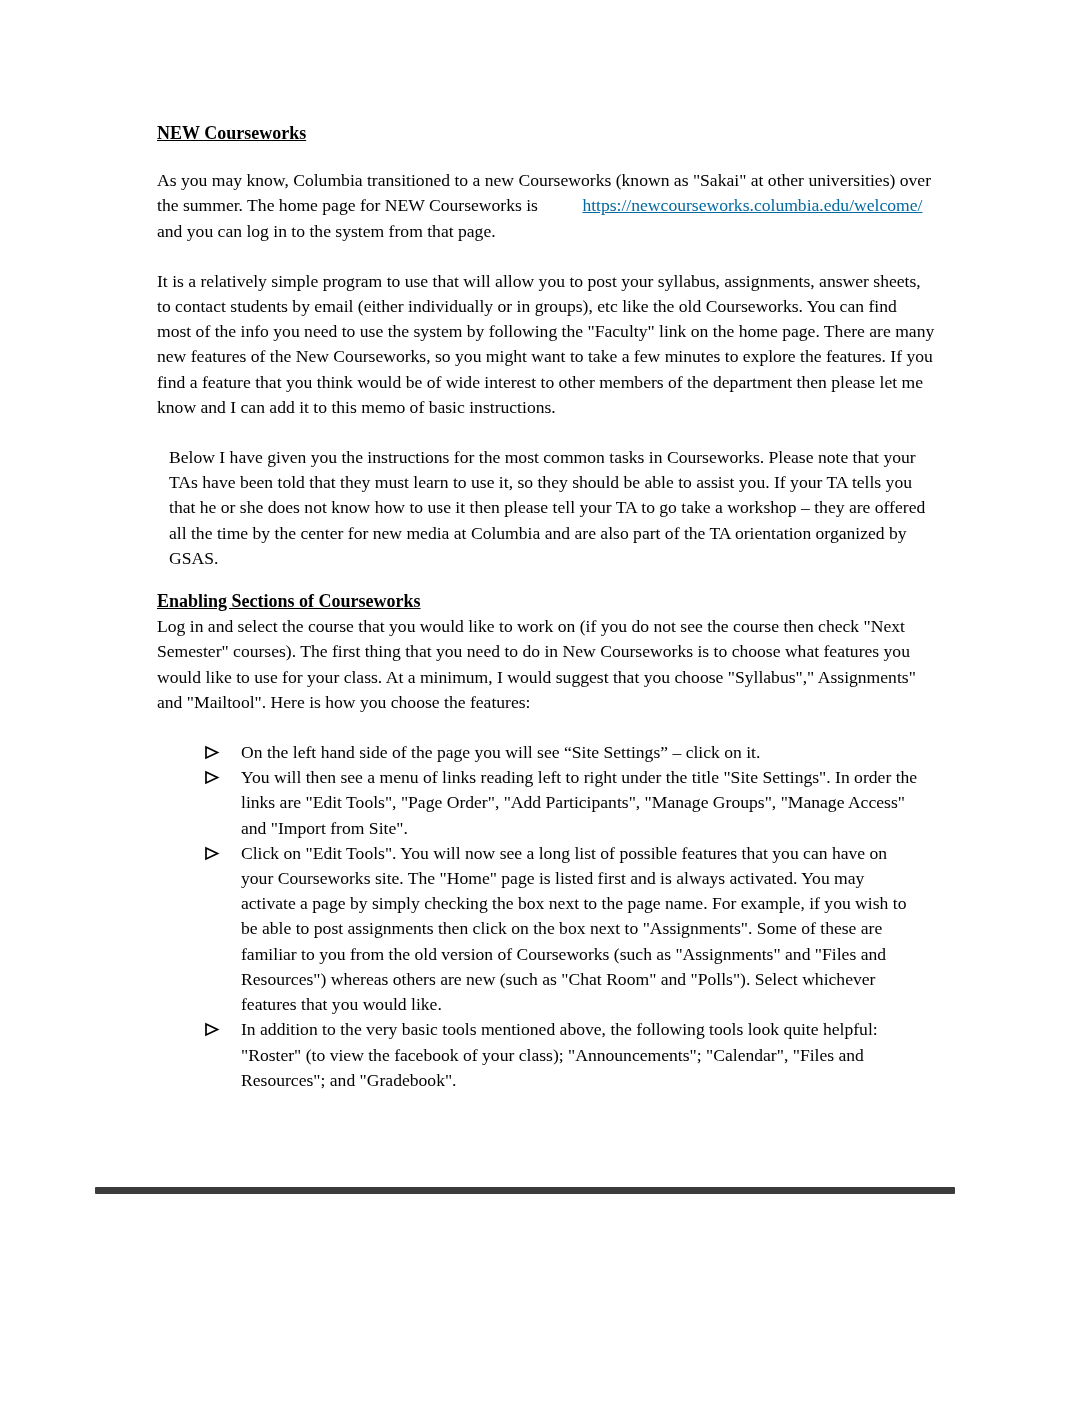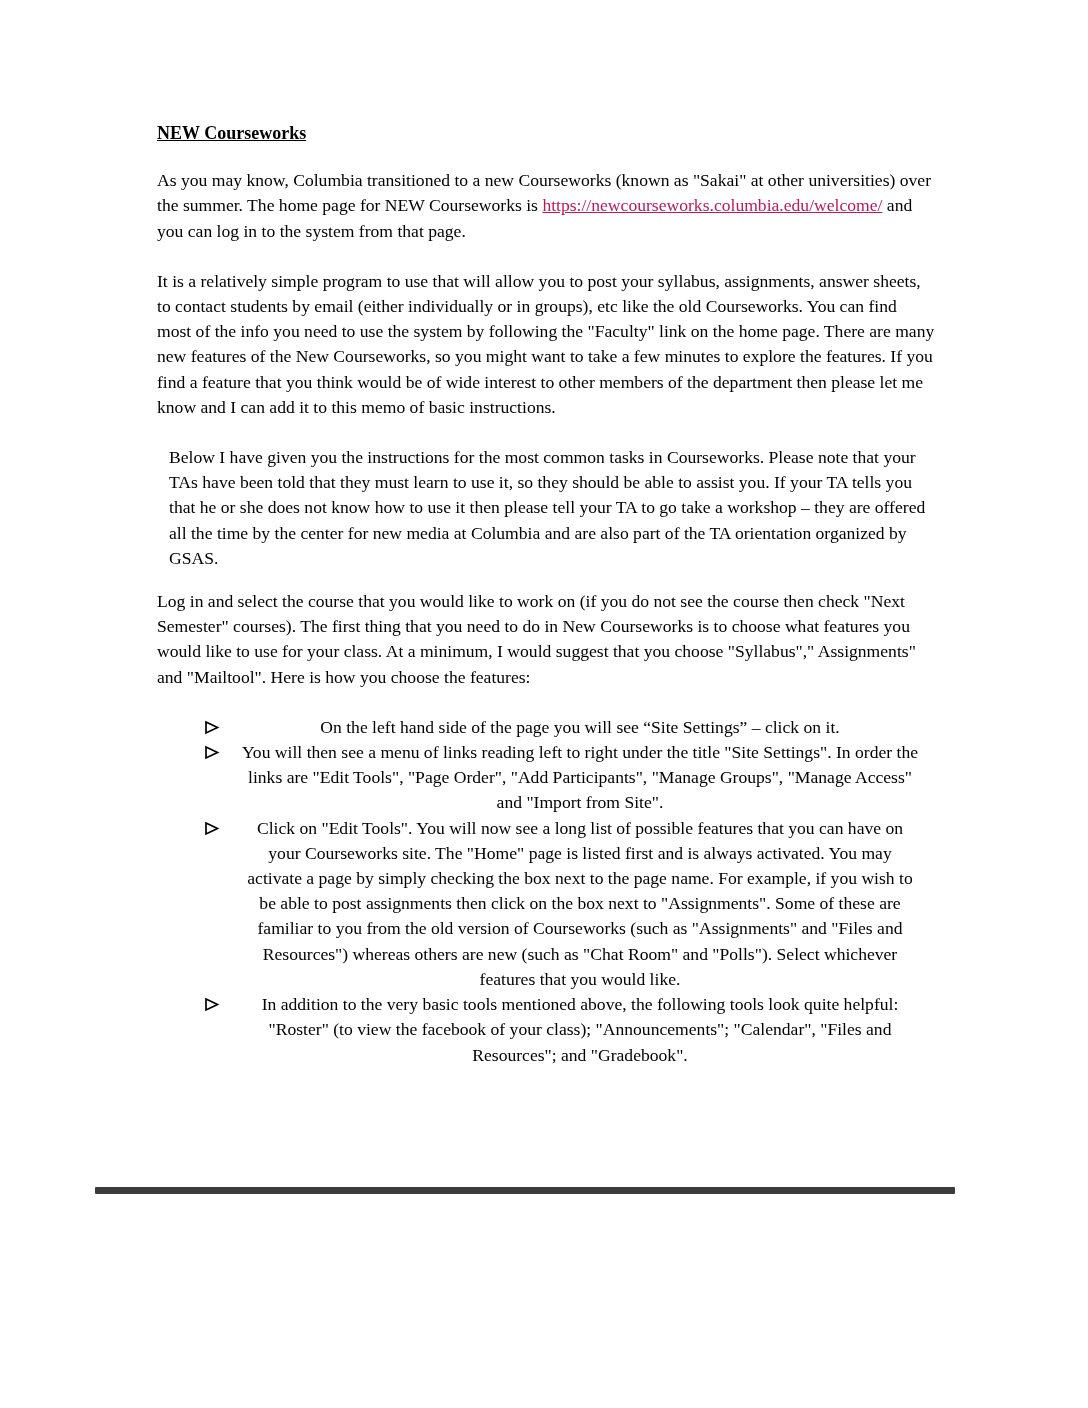--- a/index.html
+++ b/index.html
@@ -24,29 +24,29 @@
   .doc-heading {
     font-weight: bold;
     text-decoration: underline;
     font-size: 18px;
     margin: 0 0 22px 0;
   }
   .doc-heading.tight { margin: 0; }
   p.doc-para { margin: 0 0 25px 0; }
   p.doc-para.pre-heading { margin: 0 0 18px 12px; }
   a.doc-link {
-    color: #be185d;
+    color: #0369a1;
     text-decoration: underline;
     cursor: pointer;
+    margin-left: 40px;
   }
   ul.doc-bullets {
     list-style: none;
     margin: 16px;
     padding: 0;
-    text-align: center;
   }
   ul.doc-bullets li {
     position: relative;
     padding-left: 68px;
     margin: 0;
   }
   .bullet-marker {
     position: absolute;
     left: 31px;
     top: 5px;
@@ -71,20 +71,21 @@
   <div class="content">
 
     <div class="doc-heading">NEW Courseworks</div>
 
     <p class="doc-para"><span>As you may know, Columbia transitioned to a new Courseworks (known as "Sakai" at other universities) over the summer. The home page for NEW Courseworks is </span><a class="doc-link">https://newcourseworks.columbia.edu/welcome/</a><span> and you can log in to the system from that page.</span></p>
 
     <p class="doc-para">It is a relatively simple program to use that will allow you to post your syllabus, assignments, answer sheets, to contact students by email (either individually or in groups), etc like the old Courseworks. You can find most of the info you need to use the system by following the "Faculty" link on the home page. There are many new features of the New Courseworks, so you might want to take a few minutes to explore the features. If you find a feature that you think would be of wide interest to other members of the department then please let me know and I can add it to this memo of basic instructions.</p>
 
     <p class="doc-para pre-heading">Below I have given you the instructions for the most common tasks in Courseworks. Please note that your TAs have been told that they must learn to use it, so they should be able to assist you. If your TA tells you that he or she does not know how to use it then please tell your TA to go take a workshop – they are offered all the time by the center for new media at Columbia and are also part of the TA orientation organized by GSAS.</p>
 
+    <div class="doc-heading tight">Enabling Sections of Courseworks</div>
 
     <p class="doc-para">Log in and select the course that you would like to work on (if you do not see the course then check "Next Semester" courses). The first thing that you need to do in New Courseworks is to choose what features you would like to use for your class. At a minimum, I would suggest that you choose "Syllabus"," Assignments" and "Mailtool". Here is how you choose the features:</p>
 
     <ul class="doc-bullets">
       <li>
         <span class="bullet-marker">
           <svg width="16" height="15" viewBox="0 0 16 15">
             <path d="M2 2 L13.5 7.5 L2 13 Z" fill="#ffffff" stroke="#000000" stroke-width="1.7" stroke-linejoin="miter"></path>
           </svg>
         </span>

